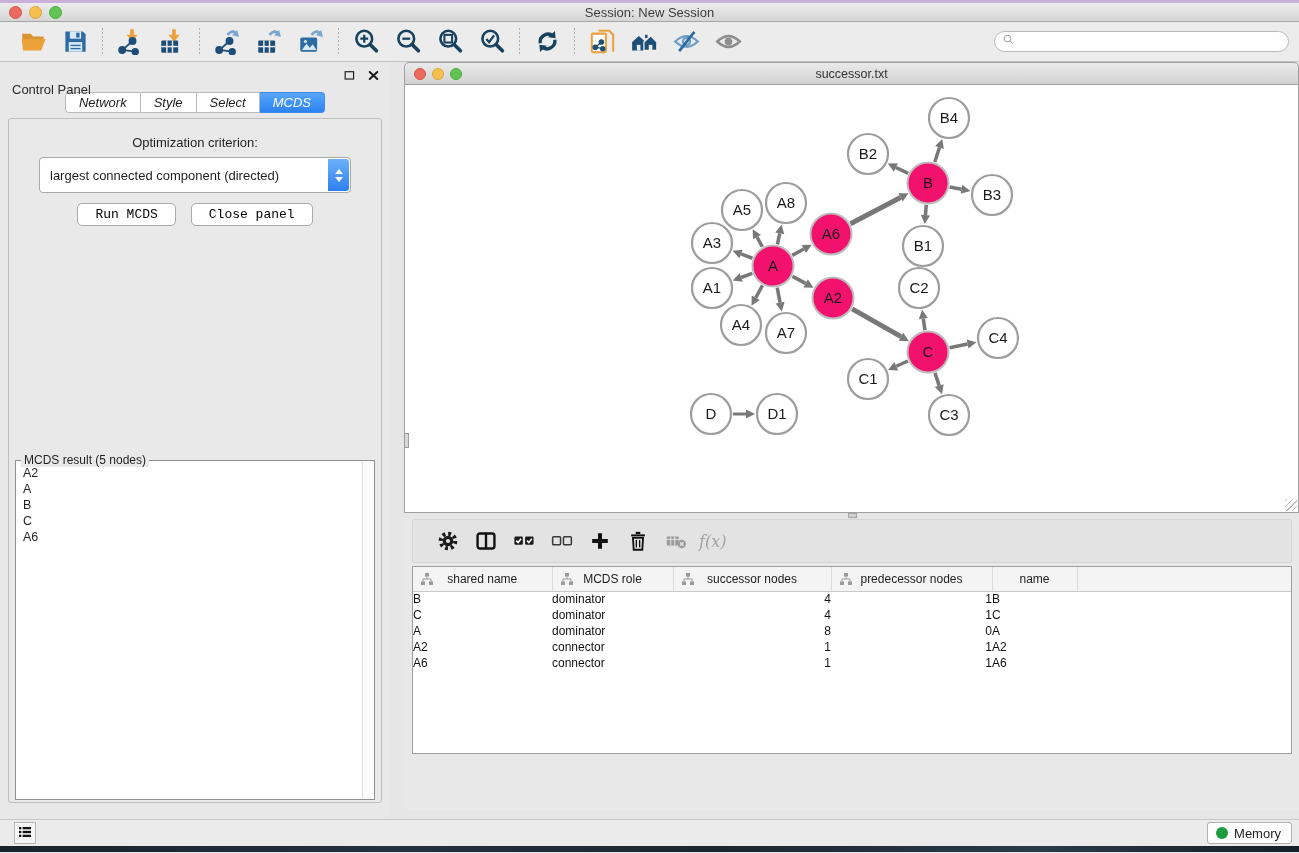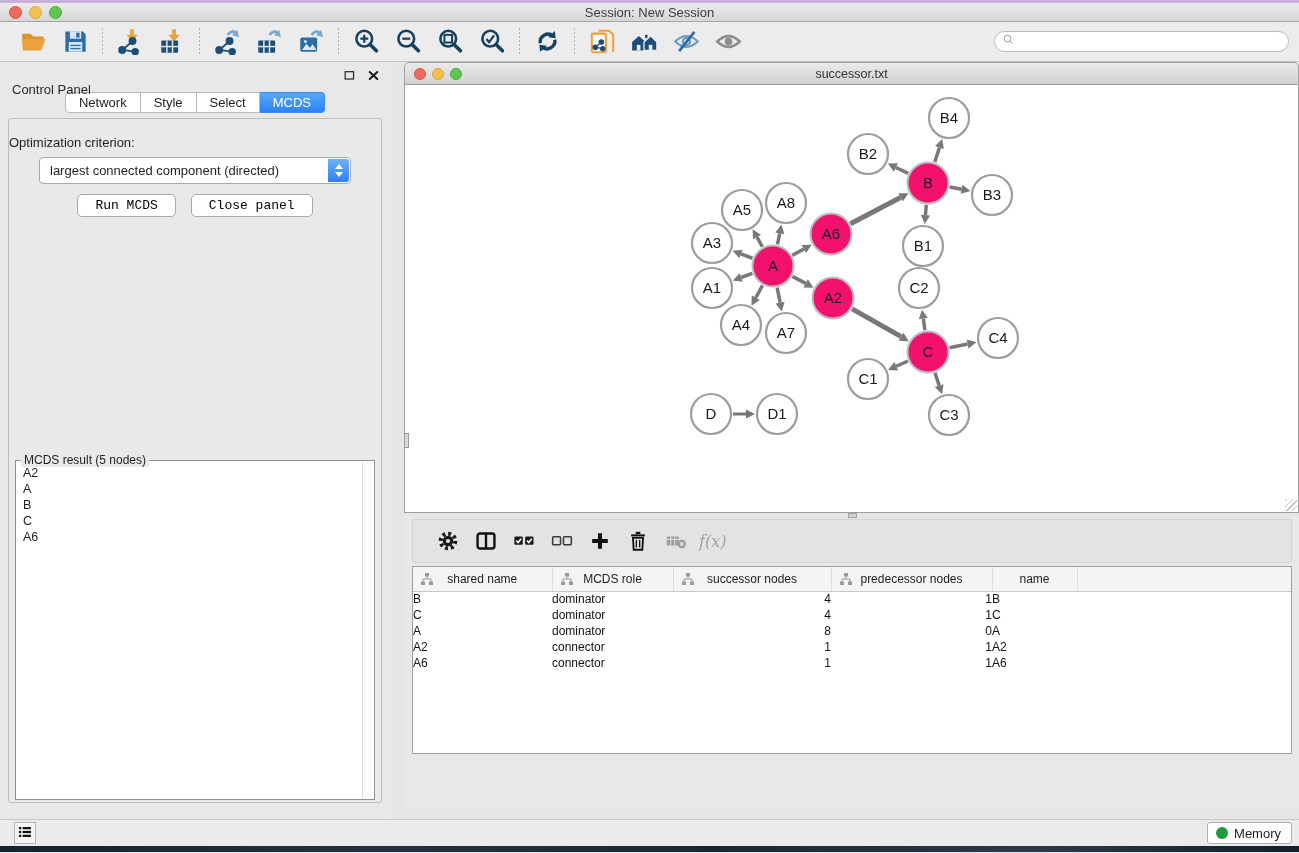--- a/index.html
+++ b/index.html
@@ -30,29 +30,29 @@
   
   .main { position:relative; height:757px; background:#e6e6e6; display:flex; }
 
   
   .control-panel { width:390px; position:relative; background:#e8e8e8; }
   .panel-header { height:30px; position:relative; }
   .panel-title { position:absolute; left:12px; top:20px; font-size:13px; color:#2b2b2b; }
   .panel-header-icons { position:absolute; right:10px; top:7px; display:flex; gap:11px; align-items:center; }
   .mini-icon svg { width:13px; height:13px; display:block; }
 
-  .tabs-row { display:flex; justify-content:center; }
+  .tabs-row { display:flex; justify-content:center;font-style:italic; }
   .tab { height:21px; line-height:19px; padding:0 13px; background:#fff; border:1px solid #b9b9b9; border-left:none; font-size:13px; color:#1f1f1f; cursor:default; }
   .tab:first-child { border-left:1px solid #b9b9b9; border-radius:4px 0 0 4px; }
   .tab:last-child { border-radius:0 4px 4px 0; }
   .tab.active { background:linear-gradient(#58a7f8,#2c82f4); border-color:#3d8cea; color:#fff; }
 
   .cp-body { position:absolute; top:56px; left:8px; right:8px; bottom:16px; background:#e9e9e9; border:1px solid #bdbdbd; border-radius:3px; }
-  .opt-label { margin-top:16px; font-size:13px; }
-  .mac-select { width:312px; height:27px; margin:7px auto 0; background:#fff; border:1px solid #a9a9a9; border-radius:4px; display:flex; align-items:center; position:relative; cursor:default; }
+  .opt-label { text-align:center; margin-top:16px; font-size:13px; }
+  .mac-select { width:312px; height:36px; margin:7px auto 0; background:#fff; border:1px solid #a9a9a9; border-radius:4px; display:flex; align-items:center; position:relative; cursor:default; }
   .mac-select .sel-text { padding-left:10px; font-size:13px; }
   .sel-stepper { position:absolute; right:1px; top:1px; bottom:1px; width:21px; border-radius:0 3px 3px 0; background:linear-gradient(#6cb1f9,#2f7ff2); display:flex; flex-direction:column; align-items:center; justify-content:center; gap:3px; }
   .chev-up { width:0; height:0; border-left:4px solid transparent; border-right:4px solid transparent; border-bottom:5px solid #fff; }
   .chev-down { width:0; height:0; border-left:4px solid transparent; border-right:4px solid transparent; border-top:5px solid #fff; }
   .btn-row { display:flex; justify-content:center; gap:15px; margin-top:10px; }
   .mac-btn { height:23px; padding:0 17px; background:#fff; border:1px solid #a9a9a9; border-radius:5px; font-size:13px; font-family:Liberation Mono, monospace; cursor:default; }
 
   .groupbox { position:absolute; left:6px; right:6px; top:341px; bottom:2px; border:1px solid #8f8f8f; background:#fff; }
   .groupbox-legend { position:absolute; top:-8px; left:5px; background:#e9e9e9; padding:0 3px; font-size:12px; color:#1f1f1f; }
   .result-list { position:absolute; left:1px; right:13px; top:4px; bottom:1px; overflow:hidden; }

